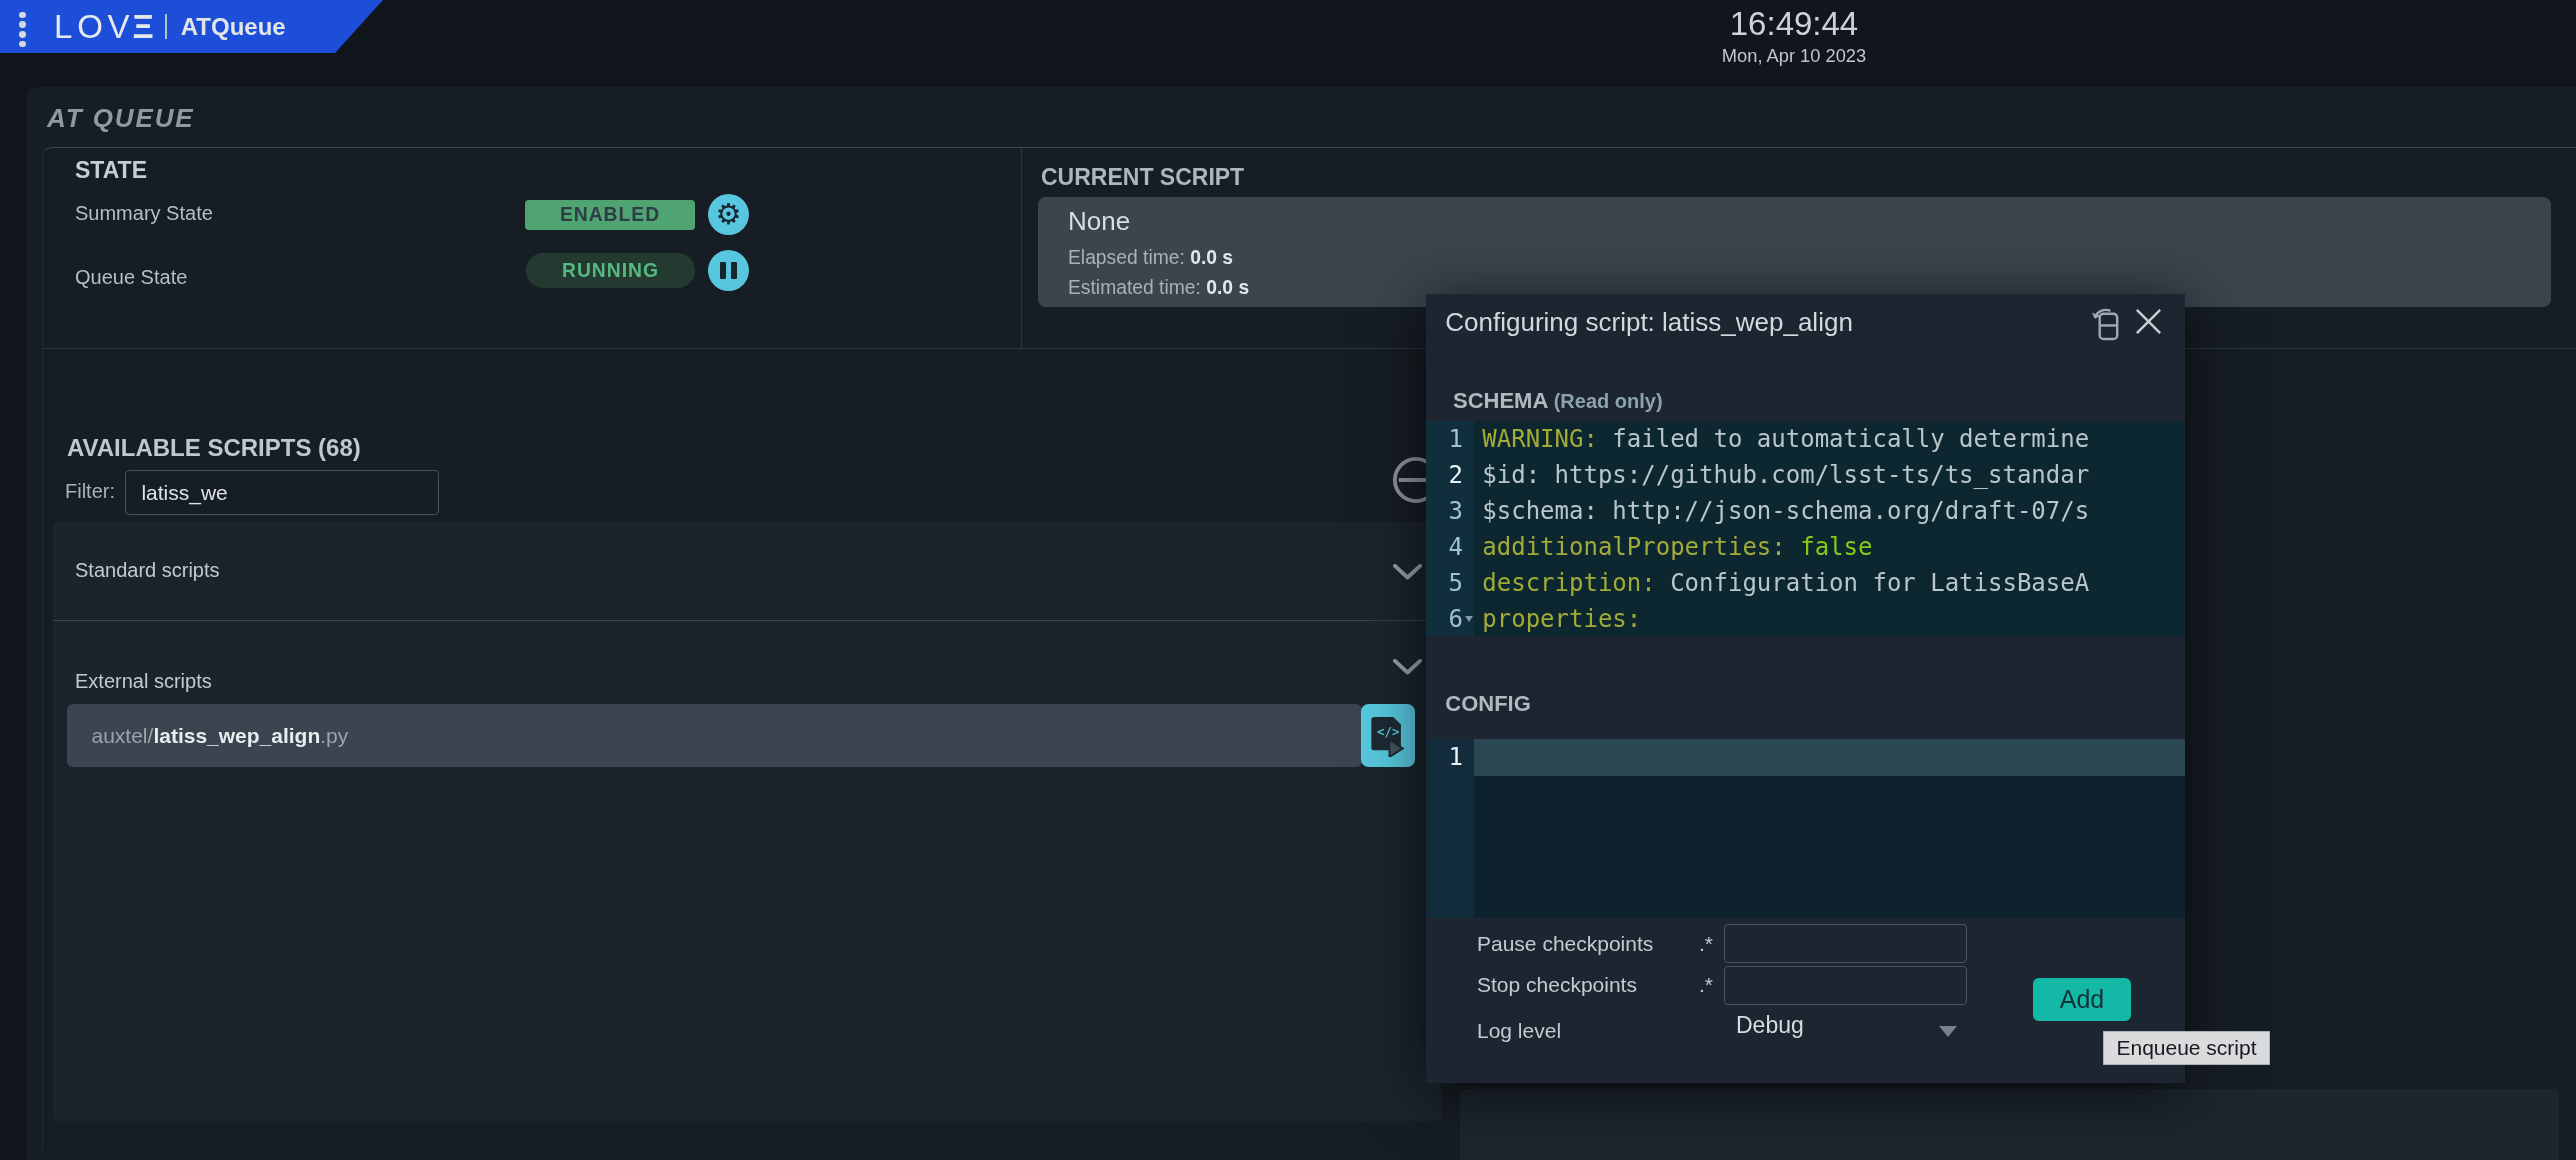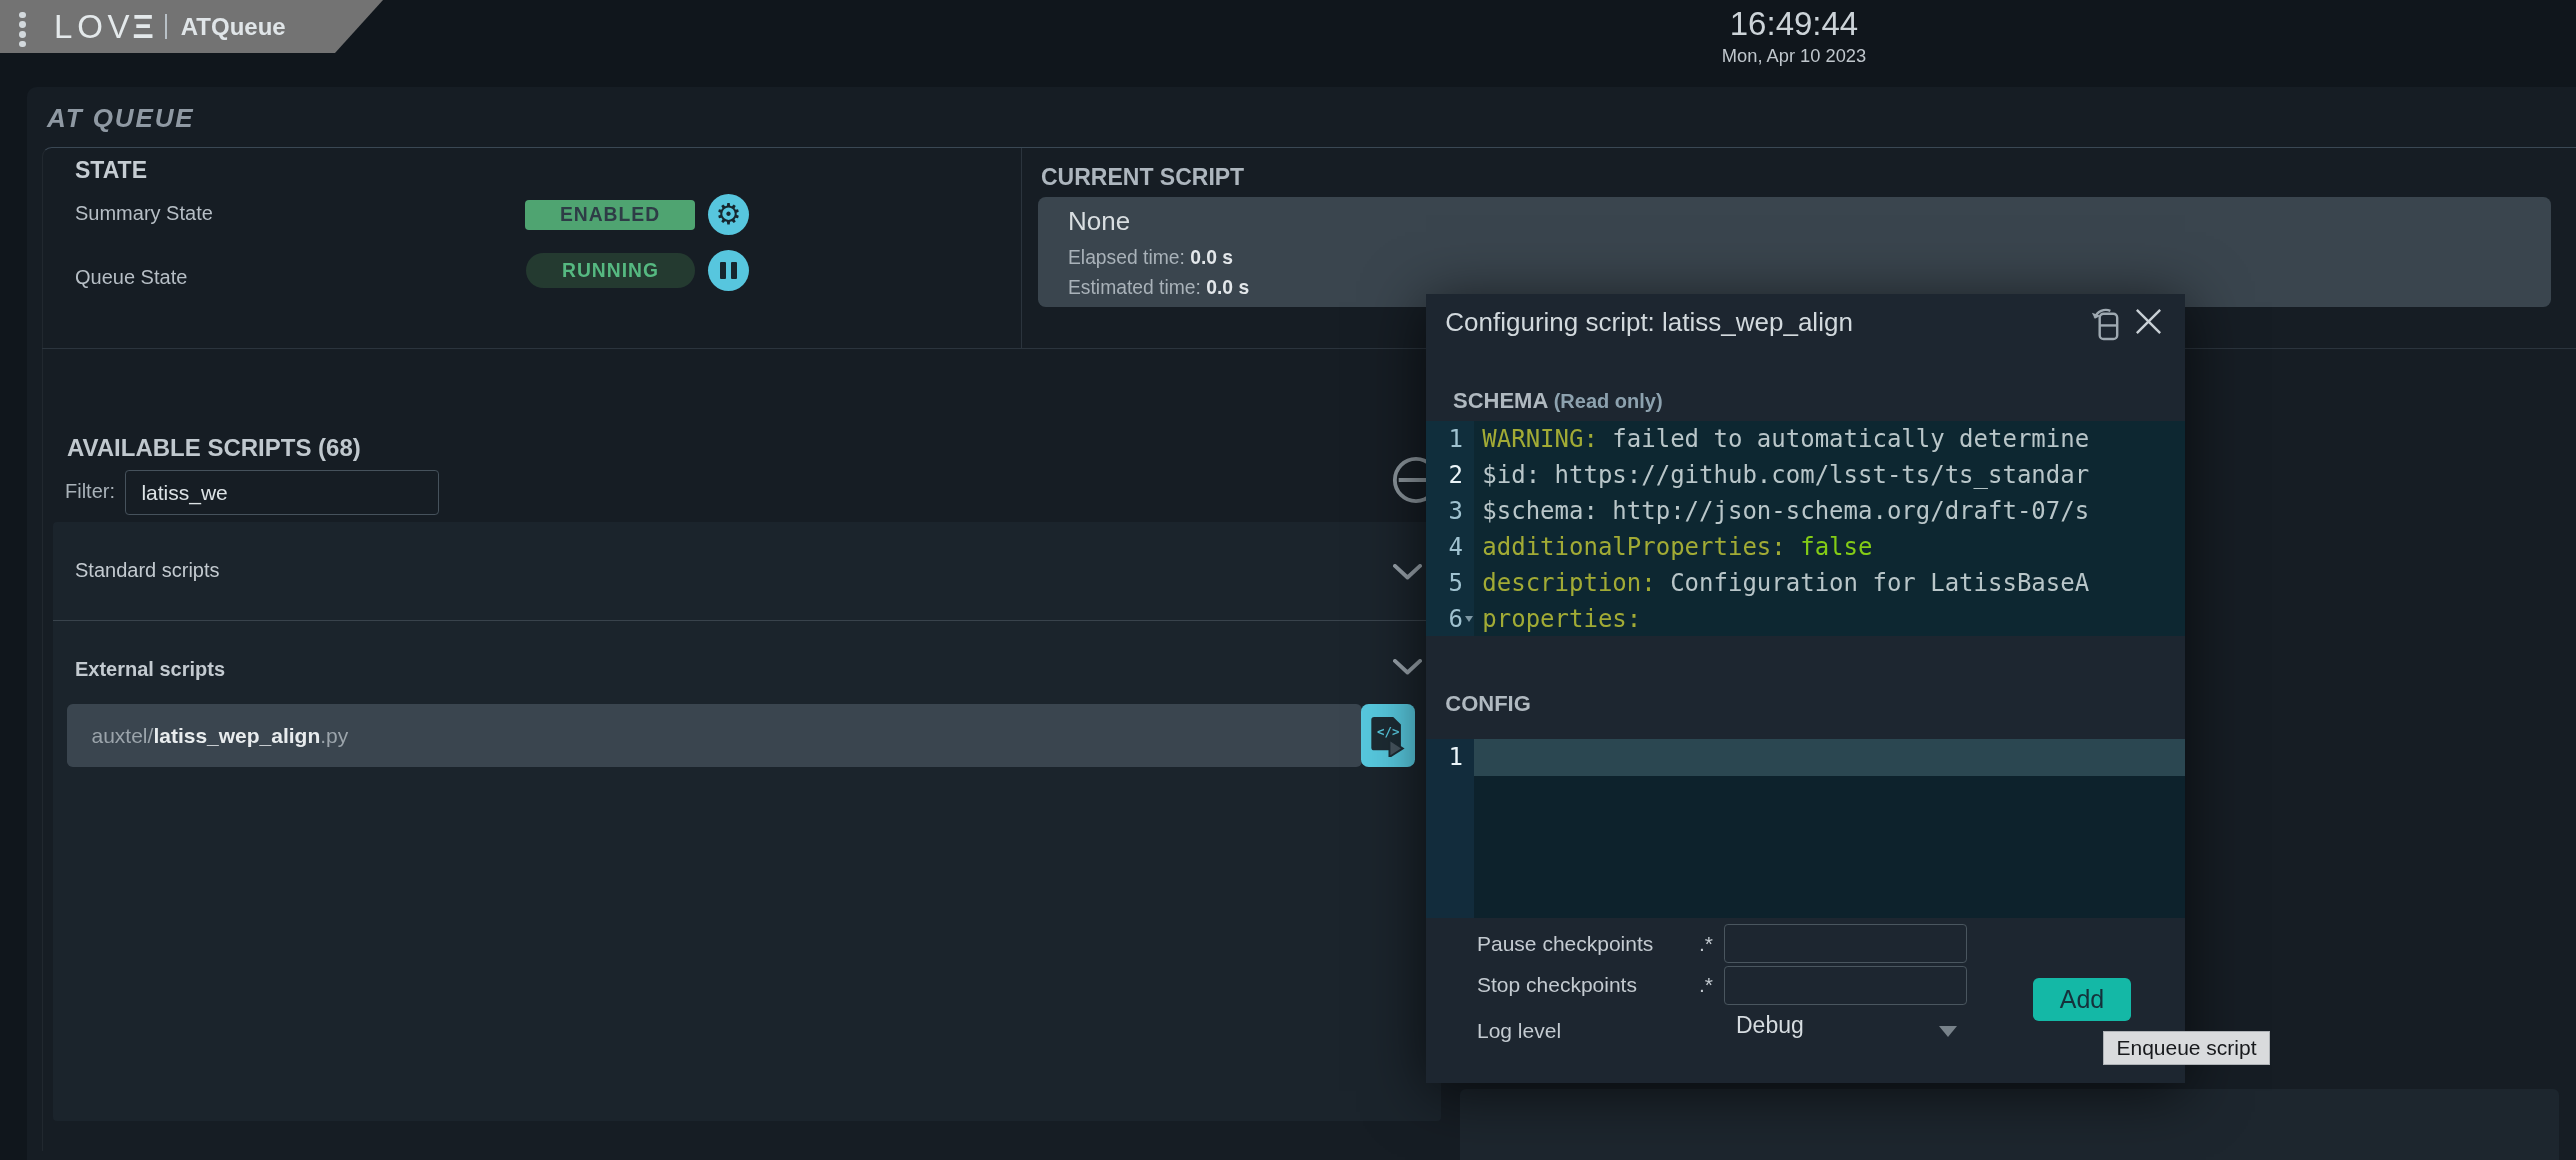--- a/index.html
+++ b/index.html
@@ -1,21 +1,21 @@
 <!DOCTYPE html>
 <html><head>
 <meta charset="utf-8">
 <style>
   * { margin:0; padding:0; box-sizing:border-box; }
   html,body { background:#0c1116; }
   body { font-family:"Liberation Sans", sans-serif; }
   .screen { position:relative; width:2576px; height:1161px; background:#10161c; overflow:hidden; }
 
   
-  .topbar { position:absolute; left:0; top:0; width:383px; height:53px; background:#737373;
+  .topbar { position:absolute; left:0; top:0; width:383px; height:53px; background:#1d4ed8;
             clip-path:polygon(0 0, 383px 0, 335px 53px, 0 53px); }
   .menu-dots { position:absolute; left:19.3px; top:11.6px; display:flex; flex-direction:column; gap:2.9px; }
   .menu-dots i { width:6.8px; height:6.8px; border-radius:50%; background:#d3d9dd; }
   .logo-row { position:absolute; left:54px; top:0; height:53px; display:flex; align-items:center; }
   .brand { font-size:33px; letter-spacing:4.8px; color:#e4e9eb; font-weight:400; }
   .brand-e { font-size:33px; color:#e4e9eb; font-weight:700; margin-left:-1.9px; }
   .brand-sep { width:1.9px; height:25px; background:#b9c1c7; margin:0 13.5px 0 11.6px; }
   .app-title { font-size:24px; font-weight:700; color:#e0e5e8; }
 
   .clock { position:absolute; left:1649px; top:4.8px; width:290px; text-align:center; }
@@ -61,21 +61,21 @@
 
   
   .avail-h { position:absolute; left:67px; top:434px; font-size:24px; font-weight:700; color:#c0c8ce; }
   .filter-lbl { position:absolute; left:65px; top:480px; font-size:20px; color:#a9b2b9; }
   .filter-input { position:absolute; left:125px; top:470px; width:314px; height:45px; background:transparent;
                   border:1px solid #46525c; border-radius:3.9px; color:#dce2e5; font-size:21px; padding:0 15.4px;
                   font-family:"Liberation Sans", sans-serif; outline:none; }
   .collapse-icon { position:absolute; left:1391px; top:455px; }
   .scripts-panel { position:absolute; left:53px; top:522px; width:1388px; height:599px; background:#1b242c; border-radius:3.9px; }
   .group-lbl { position:absolute; left:22px; font-size:20px; color:#c3cad0; }
-  .g-std { top:37px; } .g-ext { top:136px;font-weight:bold; }
+  .g-std { top:37px; } .g-ext { top:148px; }
   .chev { position:absolute; left:1340px; }
   .chev-1 { top:42px; } .chev-2 { top:137px; }
   .panel-div { position:absolute; left:0; top:98px; width:1388px; height:1px; background:#39434c; }
   .script-row { position:absolute; left:13.5px; top:182px; width:1295px; height:63px; background:#3a454f; border-radius:5.8px;
                 display:flex; align-items:center; padding-left:25px; font-size:21px; }
   .dim { color:#9ba4ab; } .script-name { color:#e8ecee; font-weight:700; }
   .launch-btn { position:absolute; left:1308px; top:182px; width:54px; height:63px; background:#57c8de; border-radius:7.7px;
                 display:flex; align-items:center; justify-content:center; }
 
   

